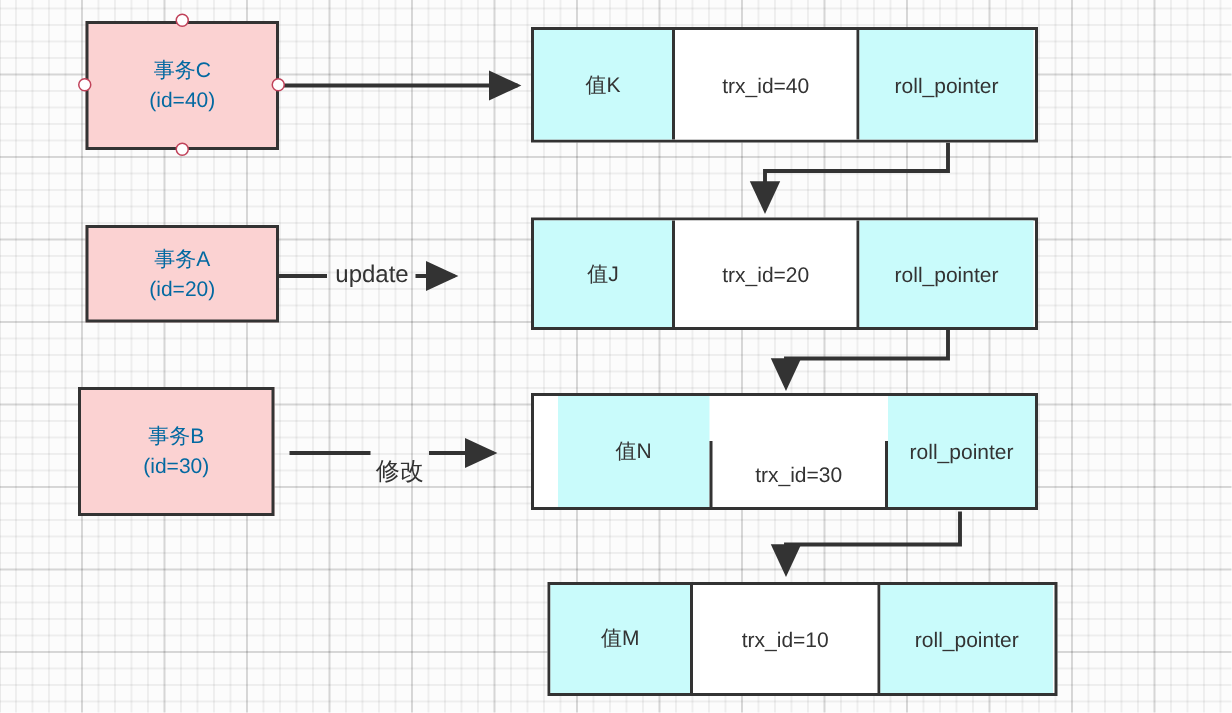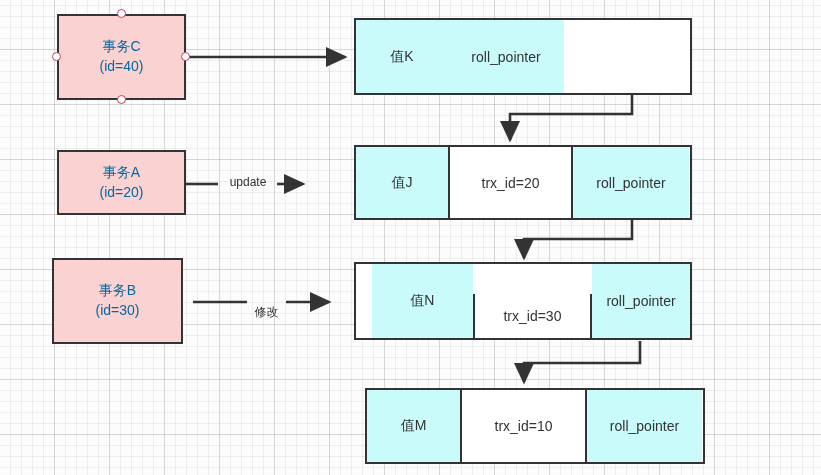--- a/index.html
+++ b/index.html
@@ -53,21 +53,21 @@
 
   
   .handle{
     position:absolute;width:9px;height:9px;border-radius:50%;
     background:#ffffff;border:1.6px solid #c0425a;
     box-sizing:border-box;
   }
 
   
   .edge-label{
-    position:absolute;color:#333333;font-size:12px;
+    position:absolute;color:#333333;font-size:16px;
     background:transparent;white-space:nowrap;
     text-align:center;
   }
 </style>
 </head>
 <body>
 
 <div id="canvas">
 
   <svg class="svg-layer" viewBox="0 0 821 475">
@@ -109,20 +109,21 @@
   <div class="tx-box" style="left:52px;top:258px;width:131px;height:86px;">
     <span class="tx-line">事务B</span>
     <span class="tx-line">(id=30)</span>
   </div>
 
   <div class="edge-label" style="left:218px;top:175px;width:60px;">update</div>
   <div class="edge-label" style="left:246px;top:304px;width:41px;">修改</div>
 
   <div class="record" style="left:354px;top:18px;width:338px;height:77px;">
     <div class="cell val" style="width:92px;">值K</div>
+    <div class="cell trx" style="width:125px;">trx_id=40</div>
     <div class="cell ptr" style="width:116px;">roll_pointer</div>
   </div>
 
   <div class="record" style="left:354px;top:145px;width:338px;height:75px;">
     <div class="cell val" style="width:92px;">值J</div>
     <div class="cell trx" style="width:125px;">trx_id=20</div>
     <div class="cell ptr" style="width:116px;">roll_pointer</div>
   </div>
 
   <div class="record" style="left:354px;top:262px;width:338px;height:78px;padding-left:16px;">

